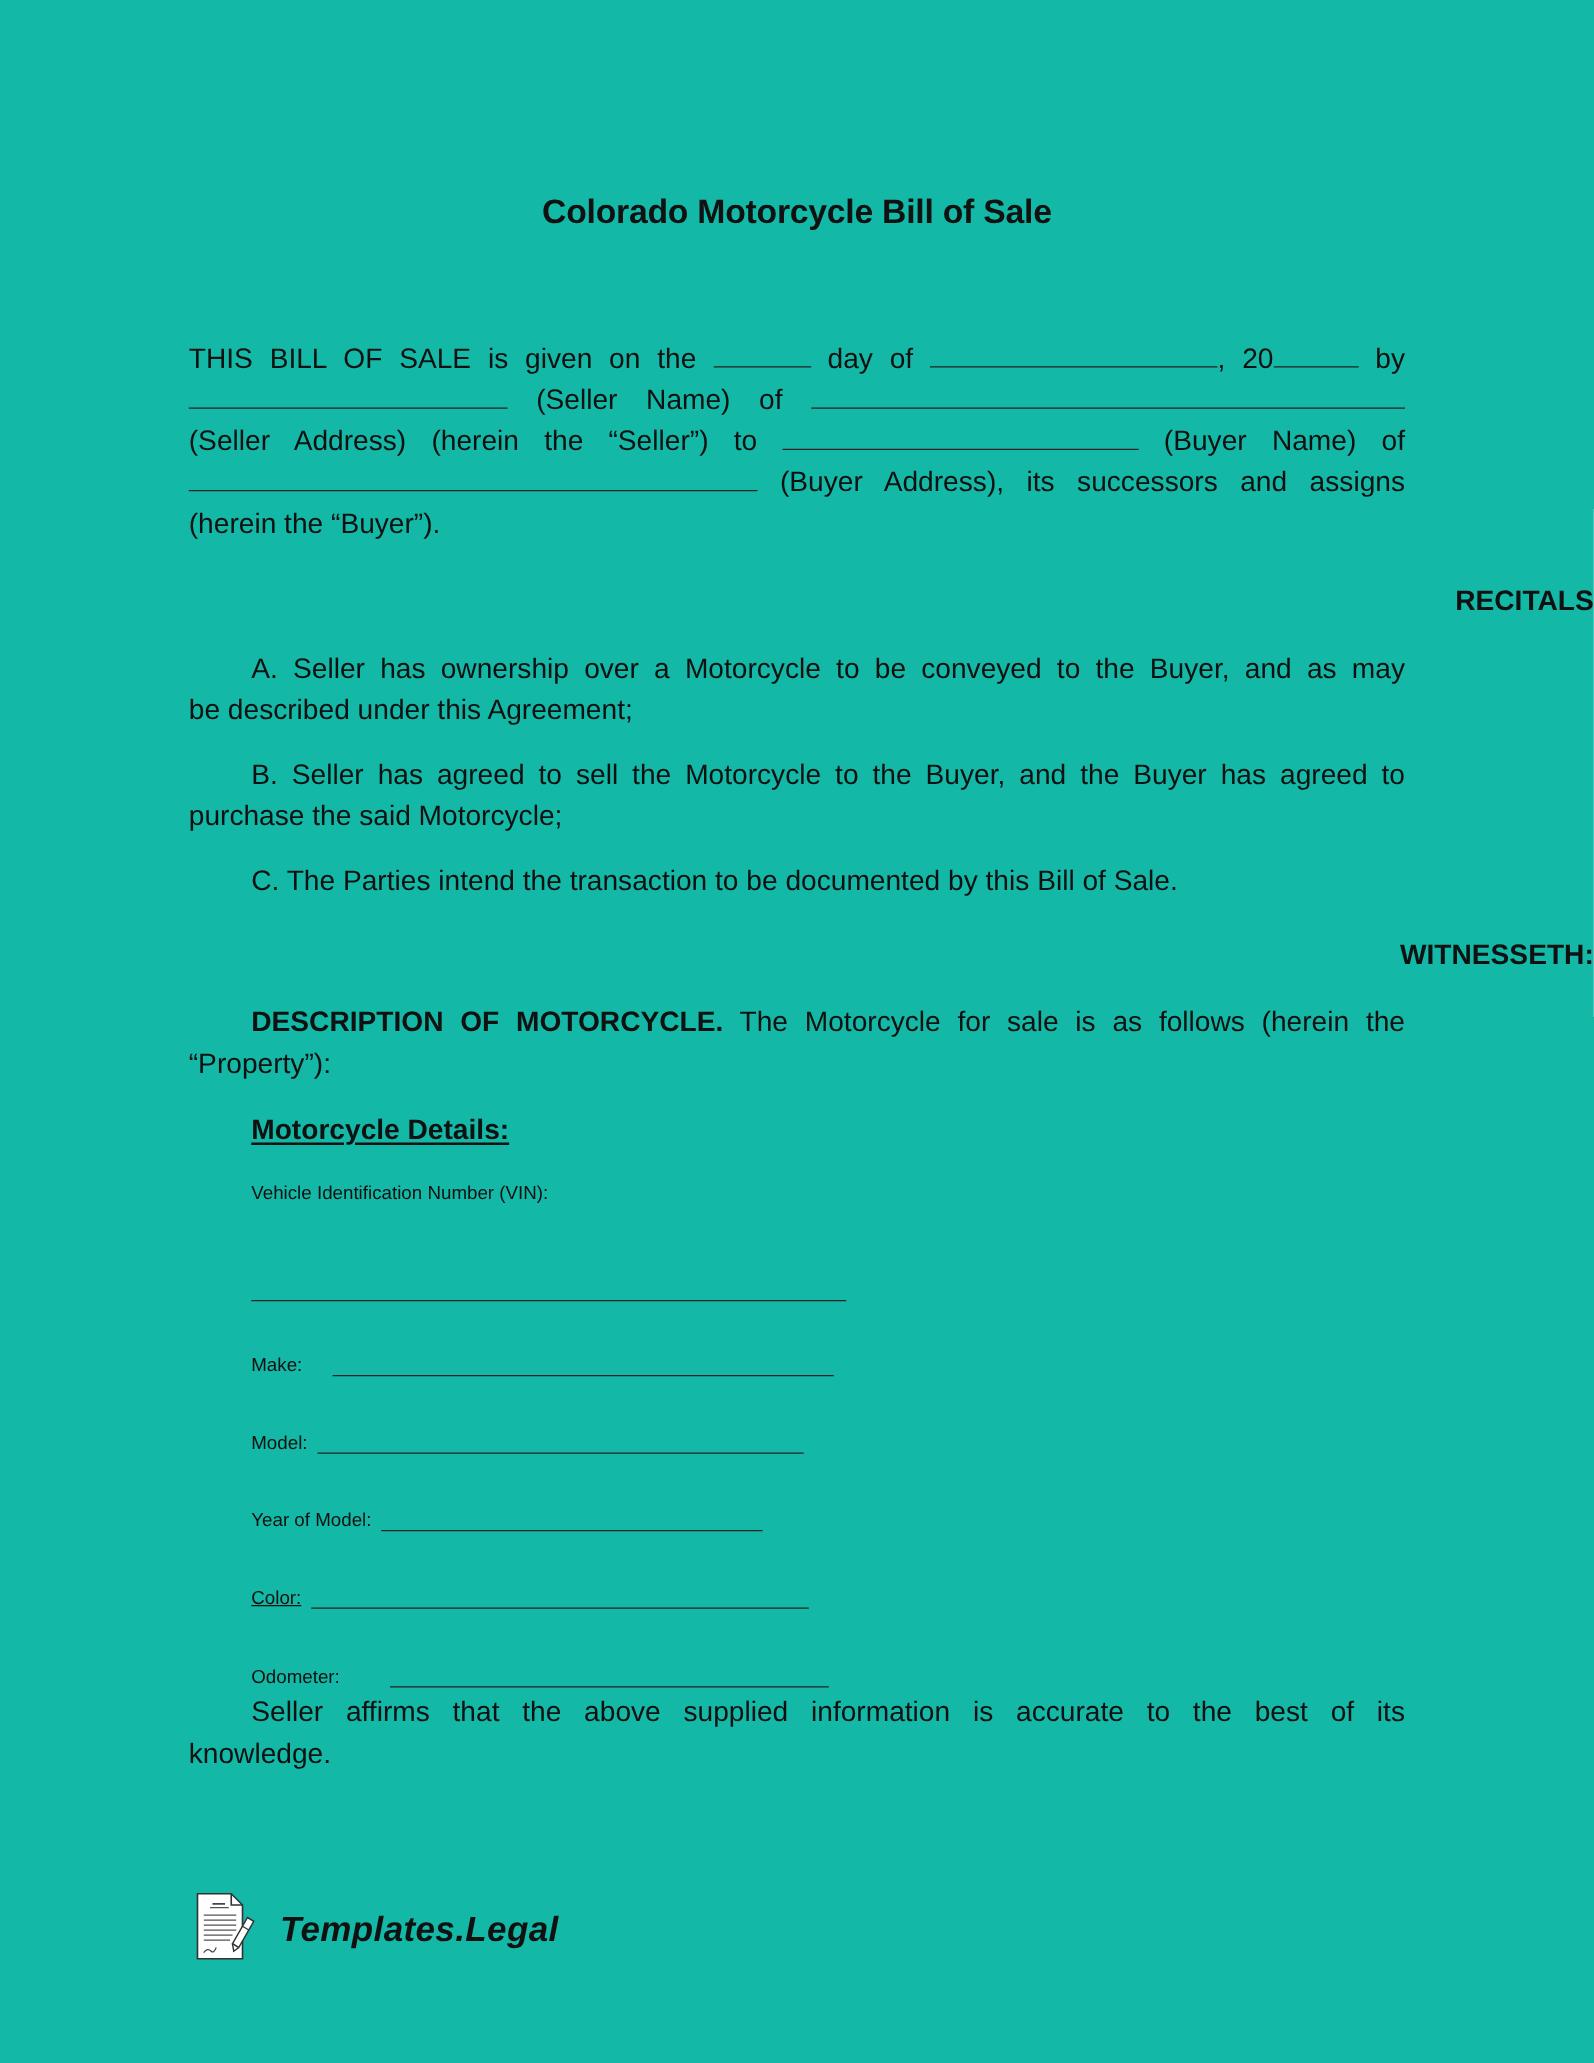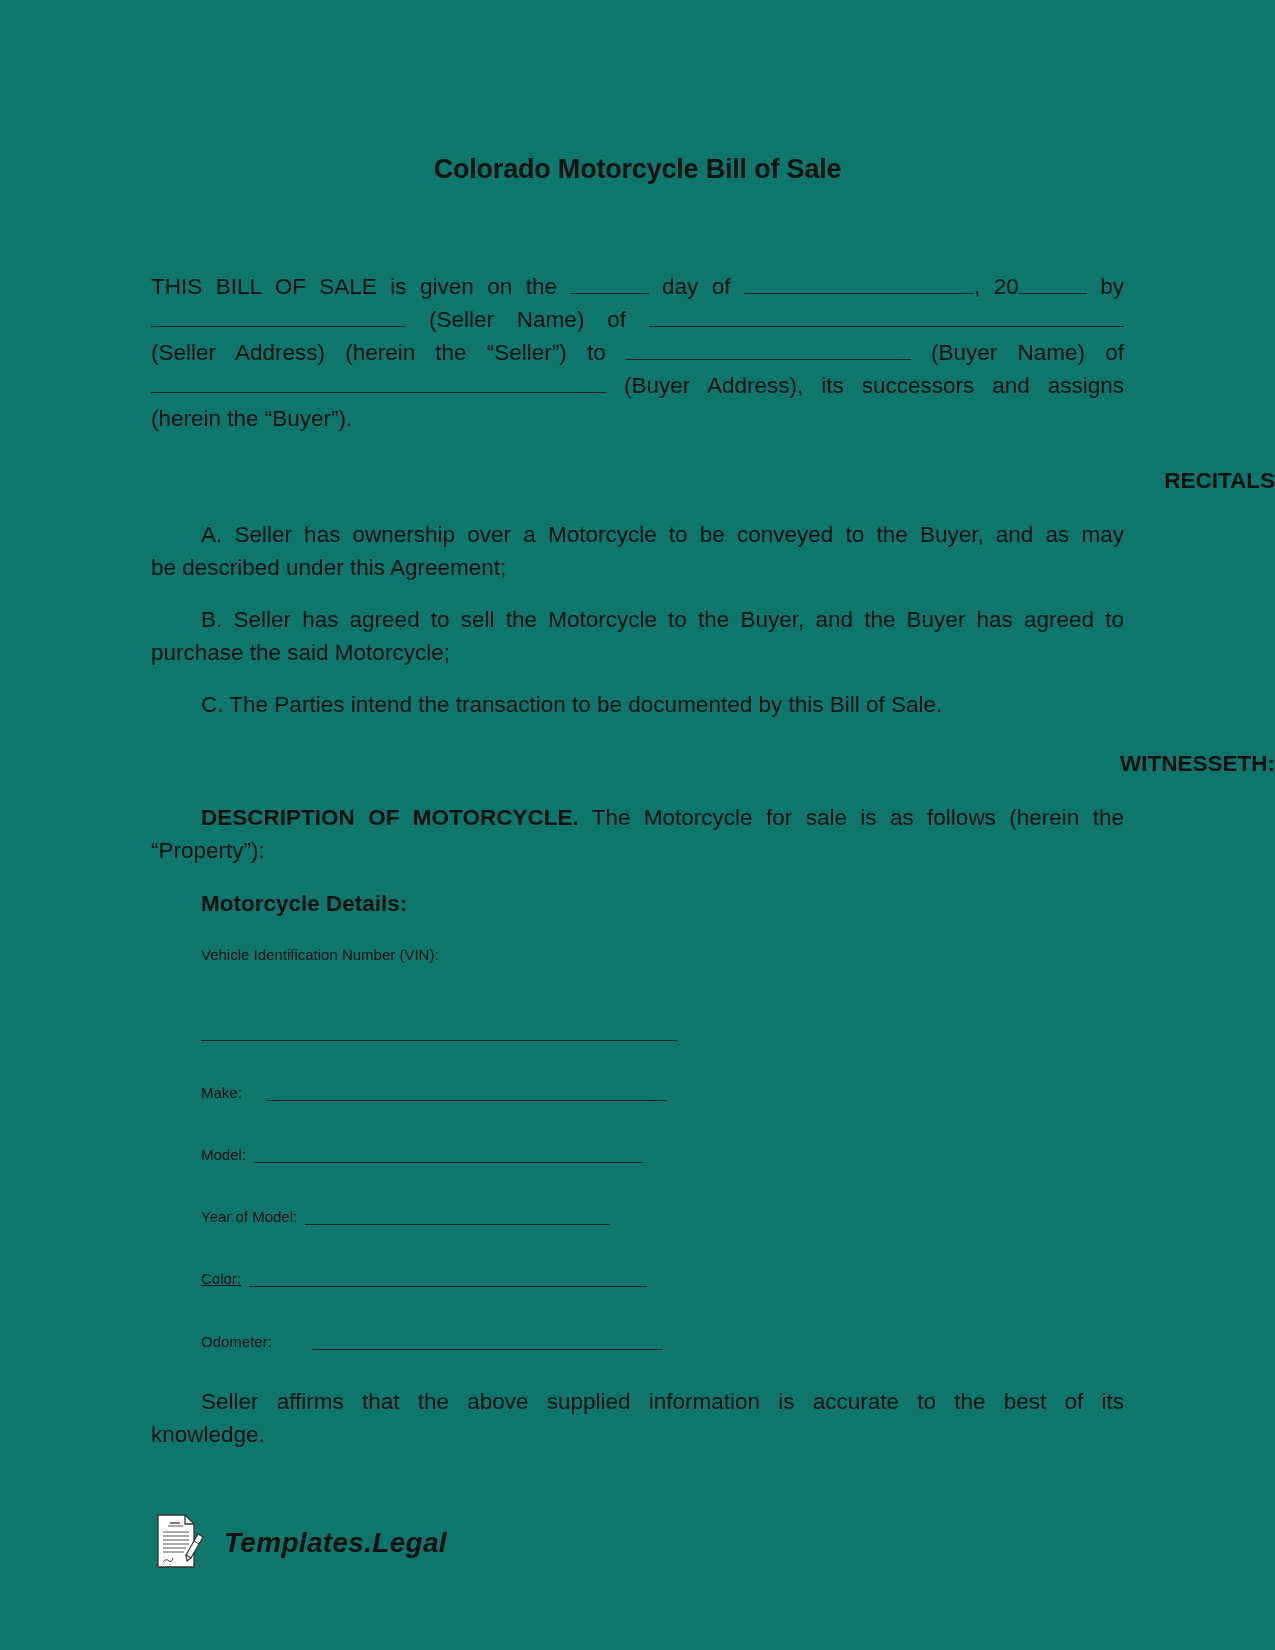--- a/index.html
+++ b/index.html
@@ -1,28 +1,28 @@
 <!DOCTYPE html>
 <html><head>
 <meta charset="utf-8">
 <style>
   html, body { margin: 0; padding: 0; background: #ffffff; }
   body { width: 1275px; height: 1650px; position: relative; overflow: hidden;
          font-family: "Liberation Sans", "DejaVu Sans", sans-serif; color: #111; }
-  .page { position: absolute; left: 0; top: 0; width: 1275px; height: 1650px; background: #0f766e; }
+  .page { position: absolute; left: 0; top: 0; width: 1275px; height: 1650px; background: #14b8a6; }
   .title { position: absolute; left: 0; width: 1275px; top: 154px; text-align: center;
            font-size: 27px; font-weight: bold; letter-spacing: -0.2px; }
   .para { position: absolute; left: 151px; width: 973px; font-size: 22.5px; line-height: 33px;
           text-align: justify; text-align-last: left; }
   .line { display: block; height: 33px; white-space: nowrap; text-align: justify; text-align-last: justify; }
   .line.last { text-align-last: left; }
   .heading { position: absolute; left: 0; width: 1275px; text-align: right; font-weight: bold; font-size: 22.5px; }
   .indent { padding-left: 50px; }
   .bold { font-weight: bold; }
-  .underline { text-underline-offset: 3px; }
+  .underline { text-decoration: underline; text-underline-offset: 3px; }
   .field { position: absolute; left: 201px; font-size: 15px; white-space: nowrap; display: flex; align-items: flex-end; }
   .field .label { margin-right: 8px; }
   .field .blank { display: inline-block; border-bottom: 1.5px solid #222; height: 22px; }
   .blank-inline { display: inline-block; border-bottom: 1.5px solid #222; height: 20px; vertical-align: baseline; }
   .logo { position: absolute; left: 156px; top: 1513px; display: flex; align-items: center; }
   .logo-text { font-size: 28px; font-weight: bold; margin-left: 18px; letter-spacing: 0.3px; color: #111; font-style: italic; }
 </style>
 </head>
 <body>
 
@@ -110,21 +110,21 @@
   <div class="field" style="top:1264px;text-decoration:underline;">
     <span class="label">Color:</span>
     <span class="blank" style="width:398px;"></span>
   </div>
 
   <div class="field" style="top:1327px;gap:32px;">
     <span class="label">Odometer:</span>
     <span class="blank" style="width:351px;"></span>
   </div>
 
-  <div class="para" style="top:1385px;">
+  <div class="para" style="top:1353px;">
     <span class="line indent">Seller affirms that the above supplied information is accurate to the best of its</span>
     <span class="line last">knowledge.</span>
   </div>
 
   <div class="logo">
     <span>
       <svg width="50" height="56" viewBox="0 0 50 56">
         <path d="M2 2 H29 L38 11 V54 H2 Z" fill="#fff" stroke="#333" stroke-width="1.3"></path>
         <path d="M29 2 V11 H38" fill="none" stroke="#333" stroke-width="1.3"></path>
         <line x1="14" y1="10" x2="24" y2="10" stroke="#444" stroke-width="1.4"></line>

